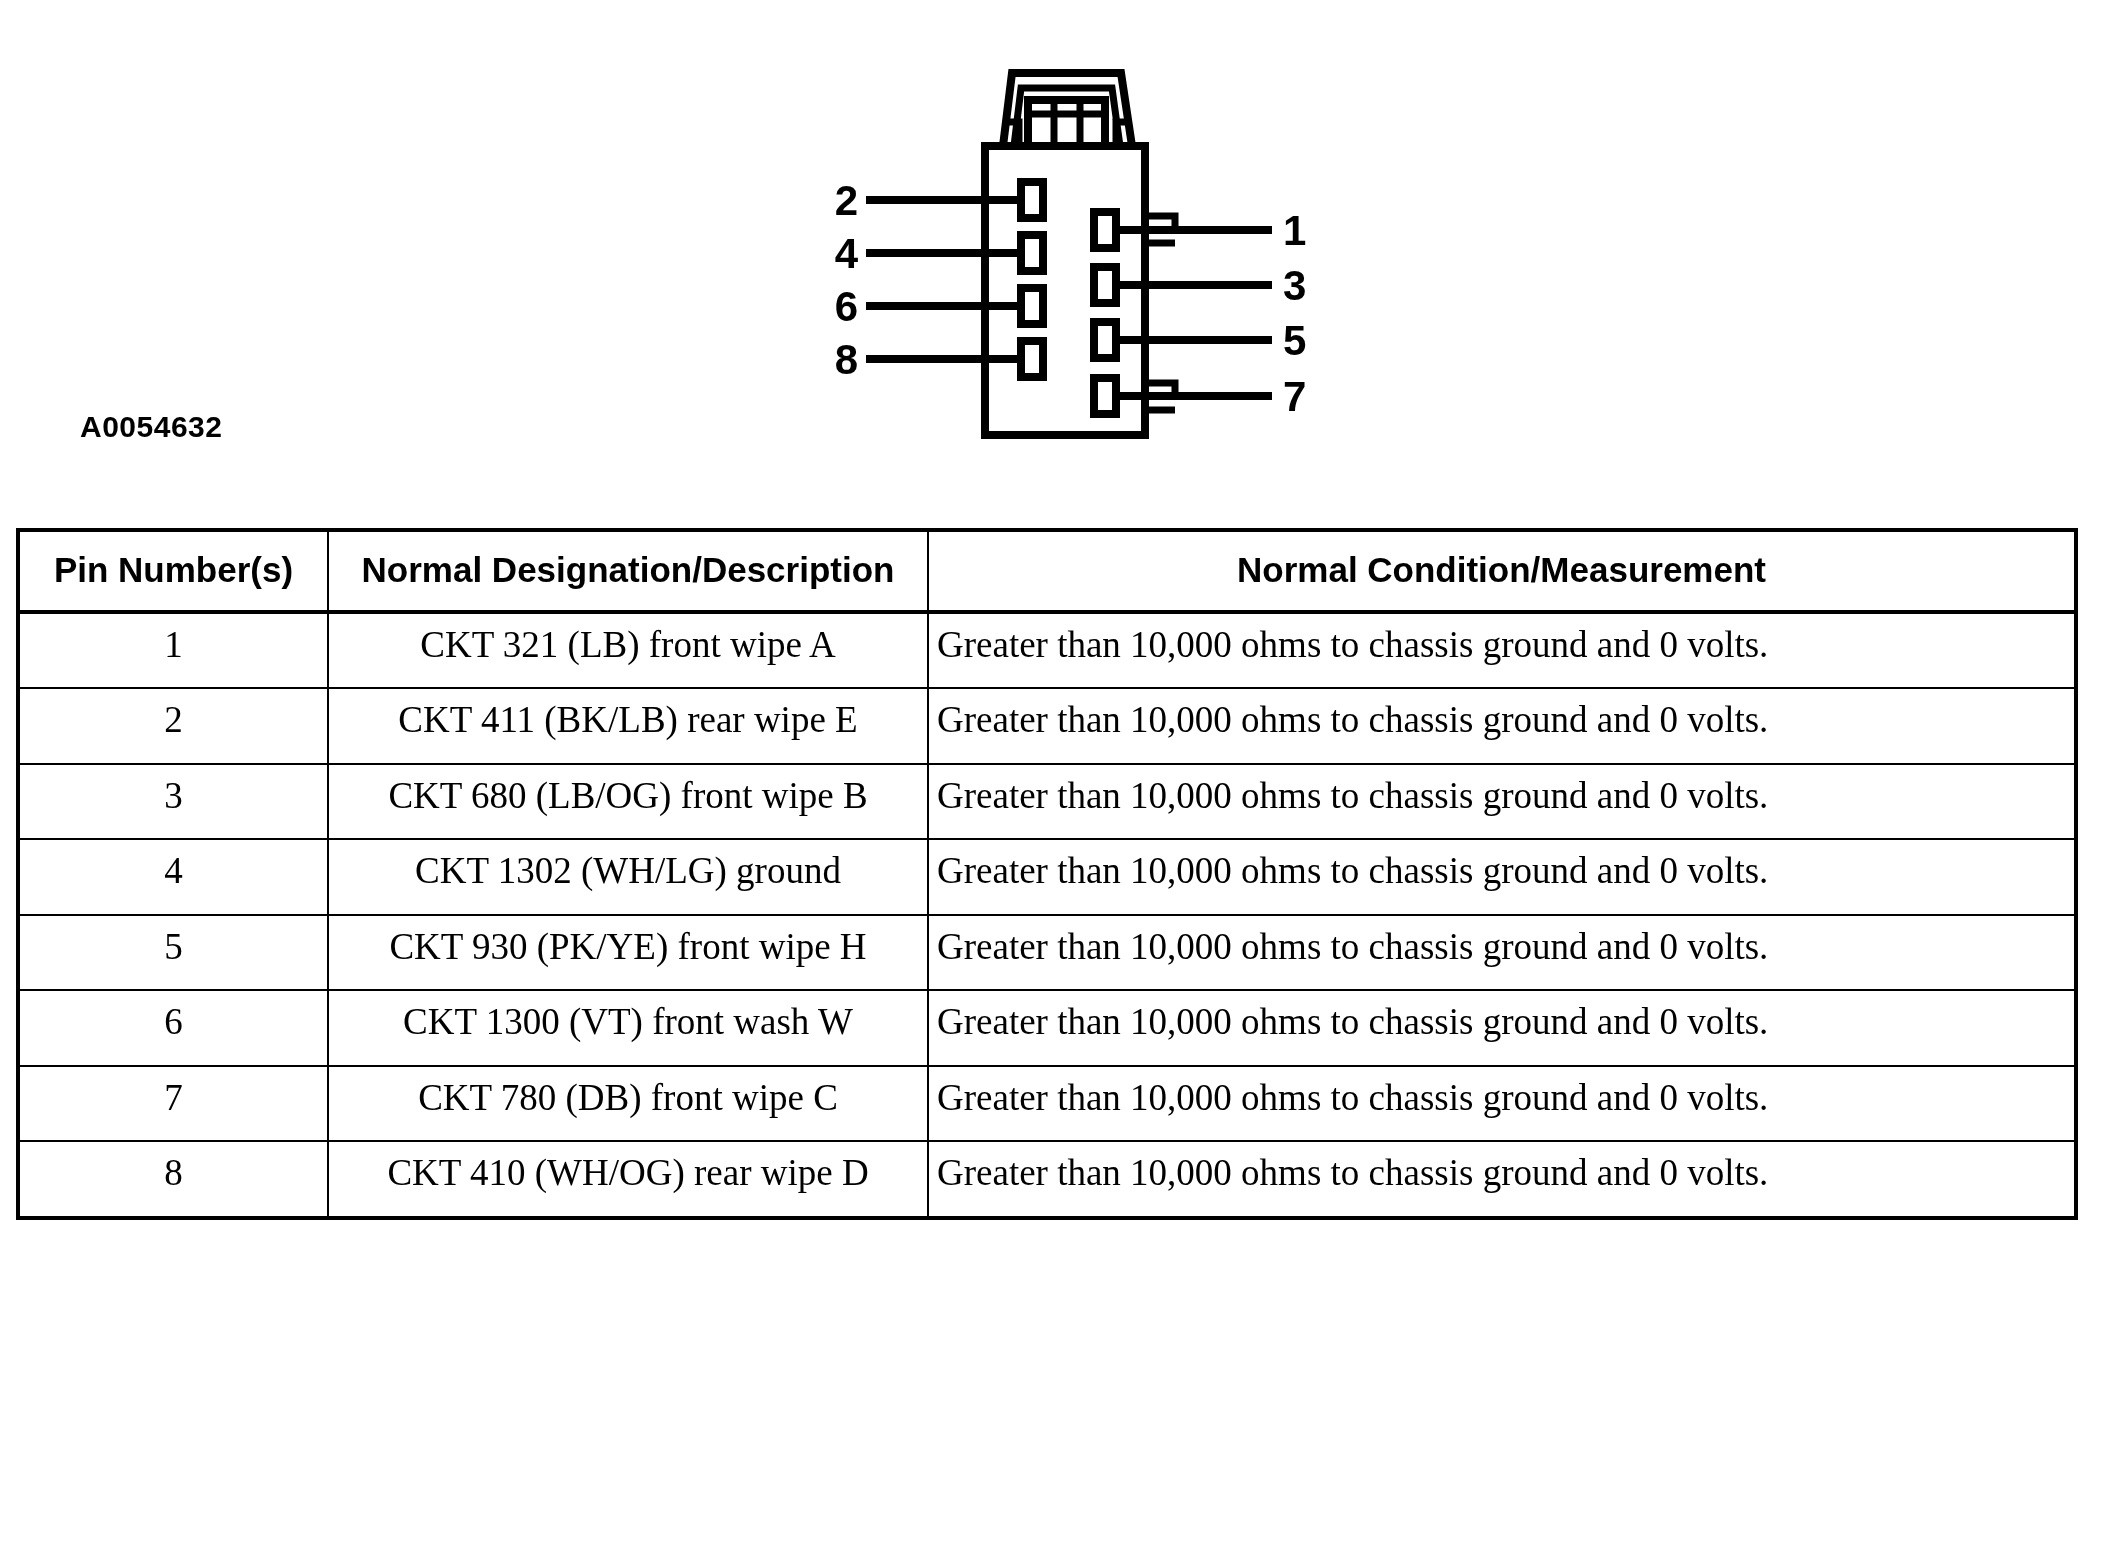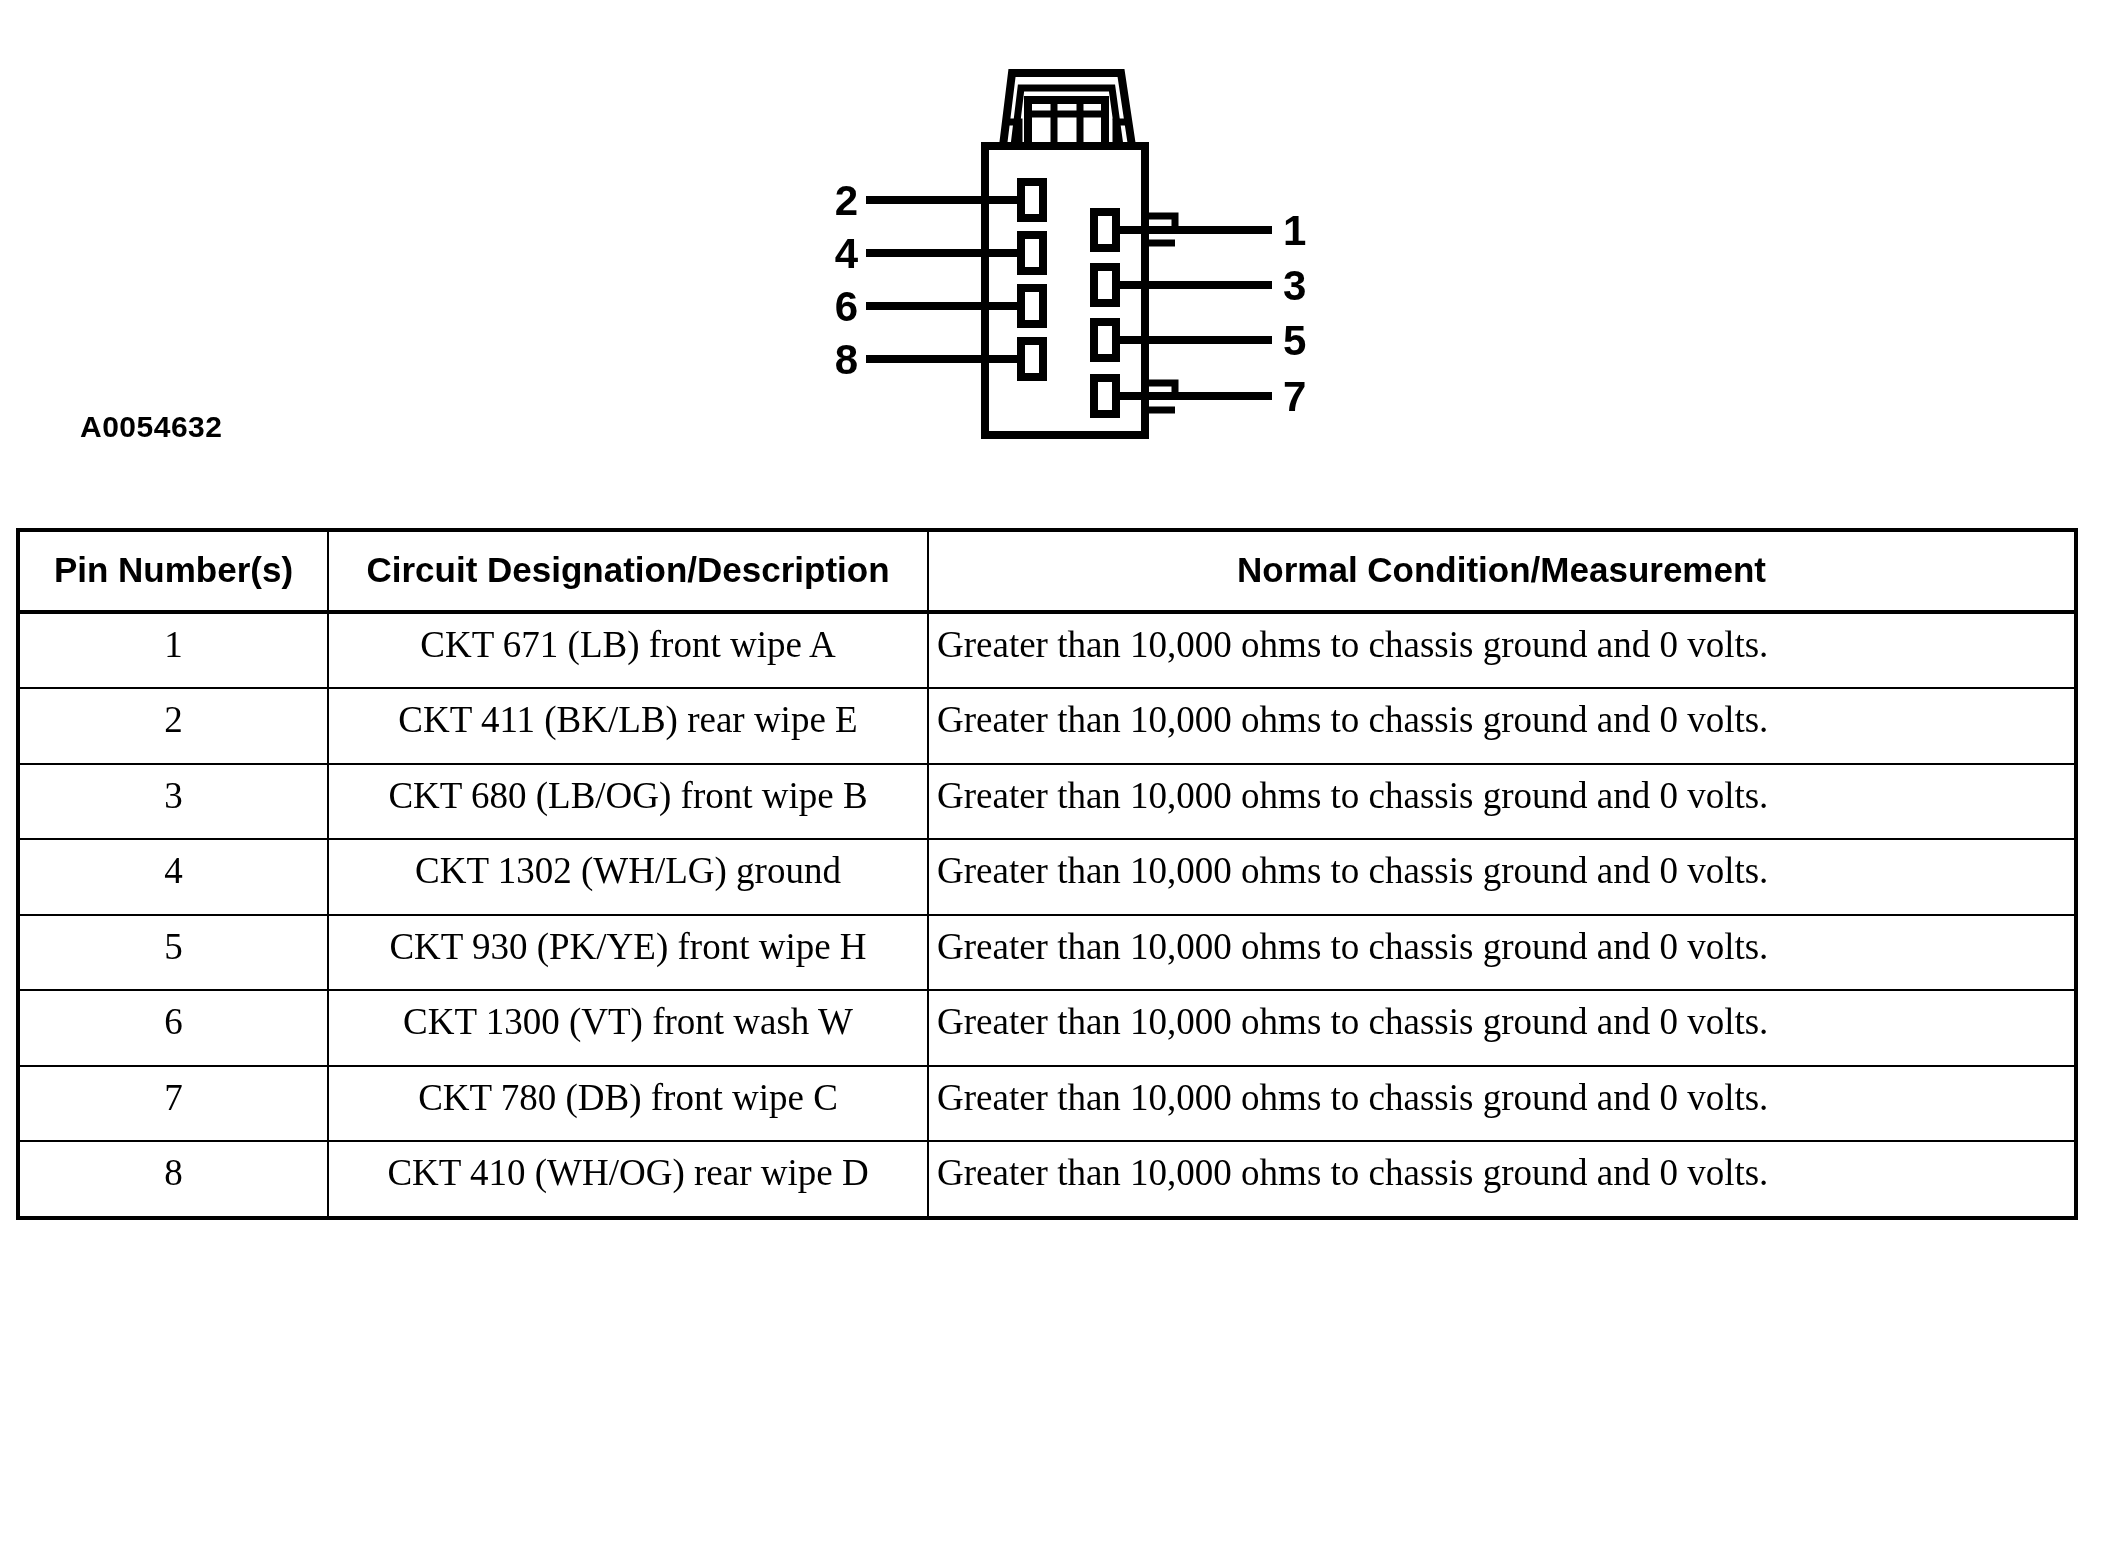--- a/index.html
+++ b/index.html
@@ -162,29 +162,29 @@
 <div id="pin-table-wrap">
   <table id="pin-table">
     <colgroup>
       <col class="c1">
       <col class="c2">
       <col>
     </colgroup>
     <thead>
       <tr>
         <th class="col-pin">Pin Number(s)</th>
-        <th class="col-desc">Circuit Designation/Description</th>
+        <th class="col-desc">Normal Designation/Description</th>
         <th class="col-cond">Normal Condition/Measurement</th>
       </tr>
     </thead>
     <tbody id="pin-table-body">
 
     <tr>
           <td class="col-pin">1</td>
-          <td class="col-desc">CKT 671 (LB) front wipe A</td>
+          <td class="col-desc">CKT 321 (LB) front wipe A</td>
           <td class="col-cond">Greater than 10,000 ohms to chassis ground and 0 volts.</td>
         </tr>
         <tr>
           <td class="col-pin">2</td>
           <td class="col-desc">CKT 411 (BK/LB) rear wipe E</td>
           <td class="col-cond">Greater than 10,000 ohms to chassis ground and 0 volts.</td>
         </tr>
         <tr>
           <td class="col-pin">3</td>
           <td class="col-desc">CKT 680 (LB/OG) front wipe B</td>

